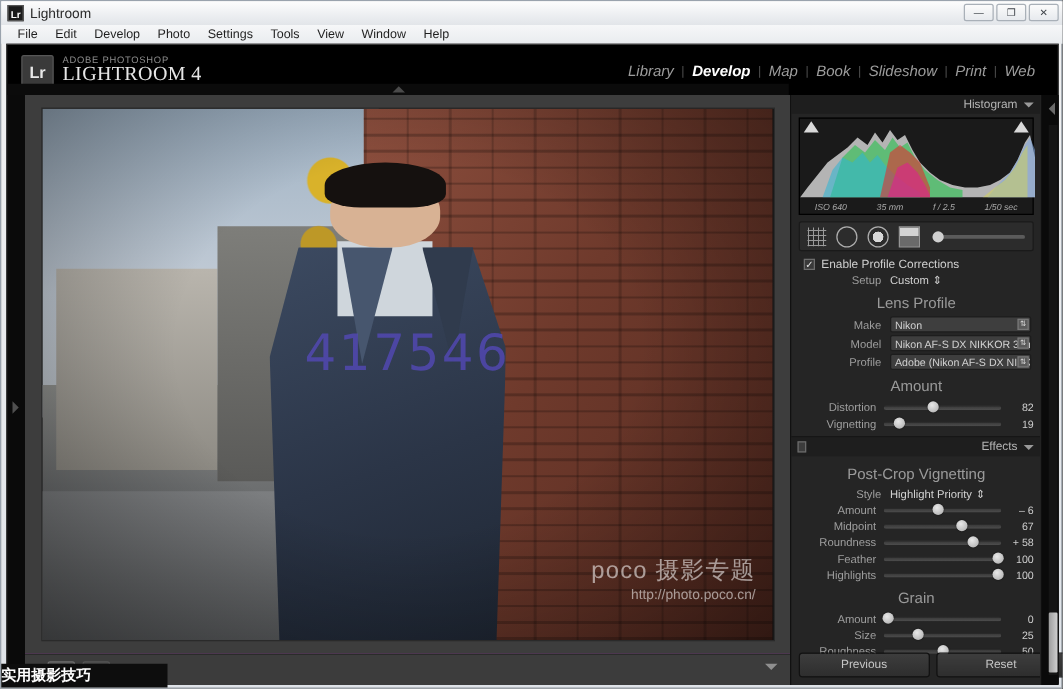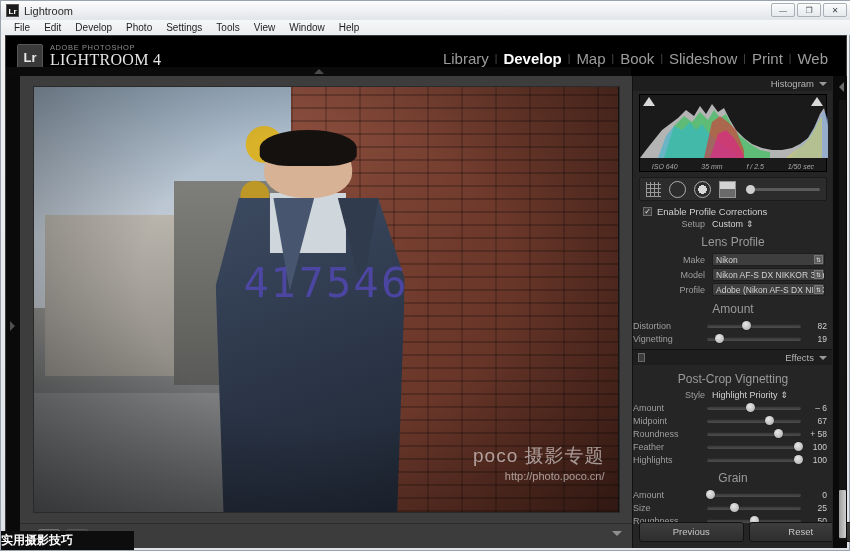--- a/index.html
+++ b/index.html
@@ -71,21 +71,21 @@
     font-size:7.5px;color:#8d8d8d;letter-spacing:.6px;
   }
   .id-big{
     position:absolute;left:44px;top:15px;
     font-size:16px;color:#e6e6e6;letter-spacing:.3px;font-family:Liberation Serif, serif;
   }
   .modules{
     position:absolute;right:12px;top:14px;display:flex;align-items:center;
   }
   .mod{
-    font-size:15px;color:#9c9c9c;padding:0 6px;
+    font-size:12px;color:#9c9c9c;padding:0 6px;font-style:italic;
   }
   .mod.active{color:#fff;font-weight:bold;}
   .mod-sep{color:#4e4e4e;font-size:10px;}
 
   
   .top-arrow{
     position:absolute;left:0;top:31px;width:625px;height:9px;
     background:#0b0b0b;
   }
   .top-arrow i{
@@ -328,21 +328,21 @@
   }
   .combo .cbtn{
     position:absolute;right:1px;top:1px;width:9px;height:9px;
     background:#5a5a5a;border:1px solid #777;font-size:6px;color:#ddd;
     text-align:center;line-height:8px;box-sizing:border-box;
   }
   .slider-row{
     display:flex;align-items:center;font-size:9px;padding:1.5px 6px 1.5px 0;
   }
   .slider-row .sl-lbl{
-    width:68px;padding-right:6px;color:#9e9e9e;
+    width:68px;text-align:right;padding-right:6px;color:#9e9e9e;
     white-space:nowrap;
   }
   .track{
     flex:1;height:3px;background:linear-gradient(#3a3a3a,#4d4d4d);
     border-radius:2px;position:relative;border-top:1px solid #2a2a2a;
   }
   .track b{
     position:absolute;top:-3.5px;width:9px;height:9px;margin-left:-4.5px;
     background:radial-gradient(circle at 40% 35%,#e8e8e8,#a9a9a9);
     border-radius:50%;box-shadow:0 0 1px #000;

